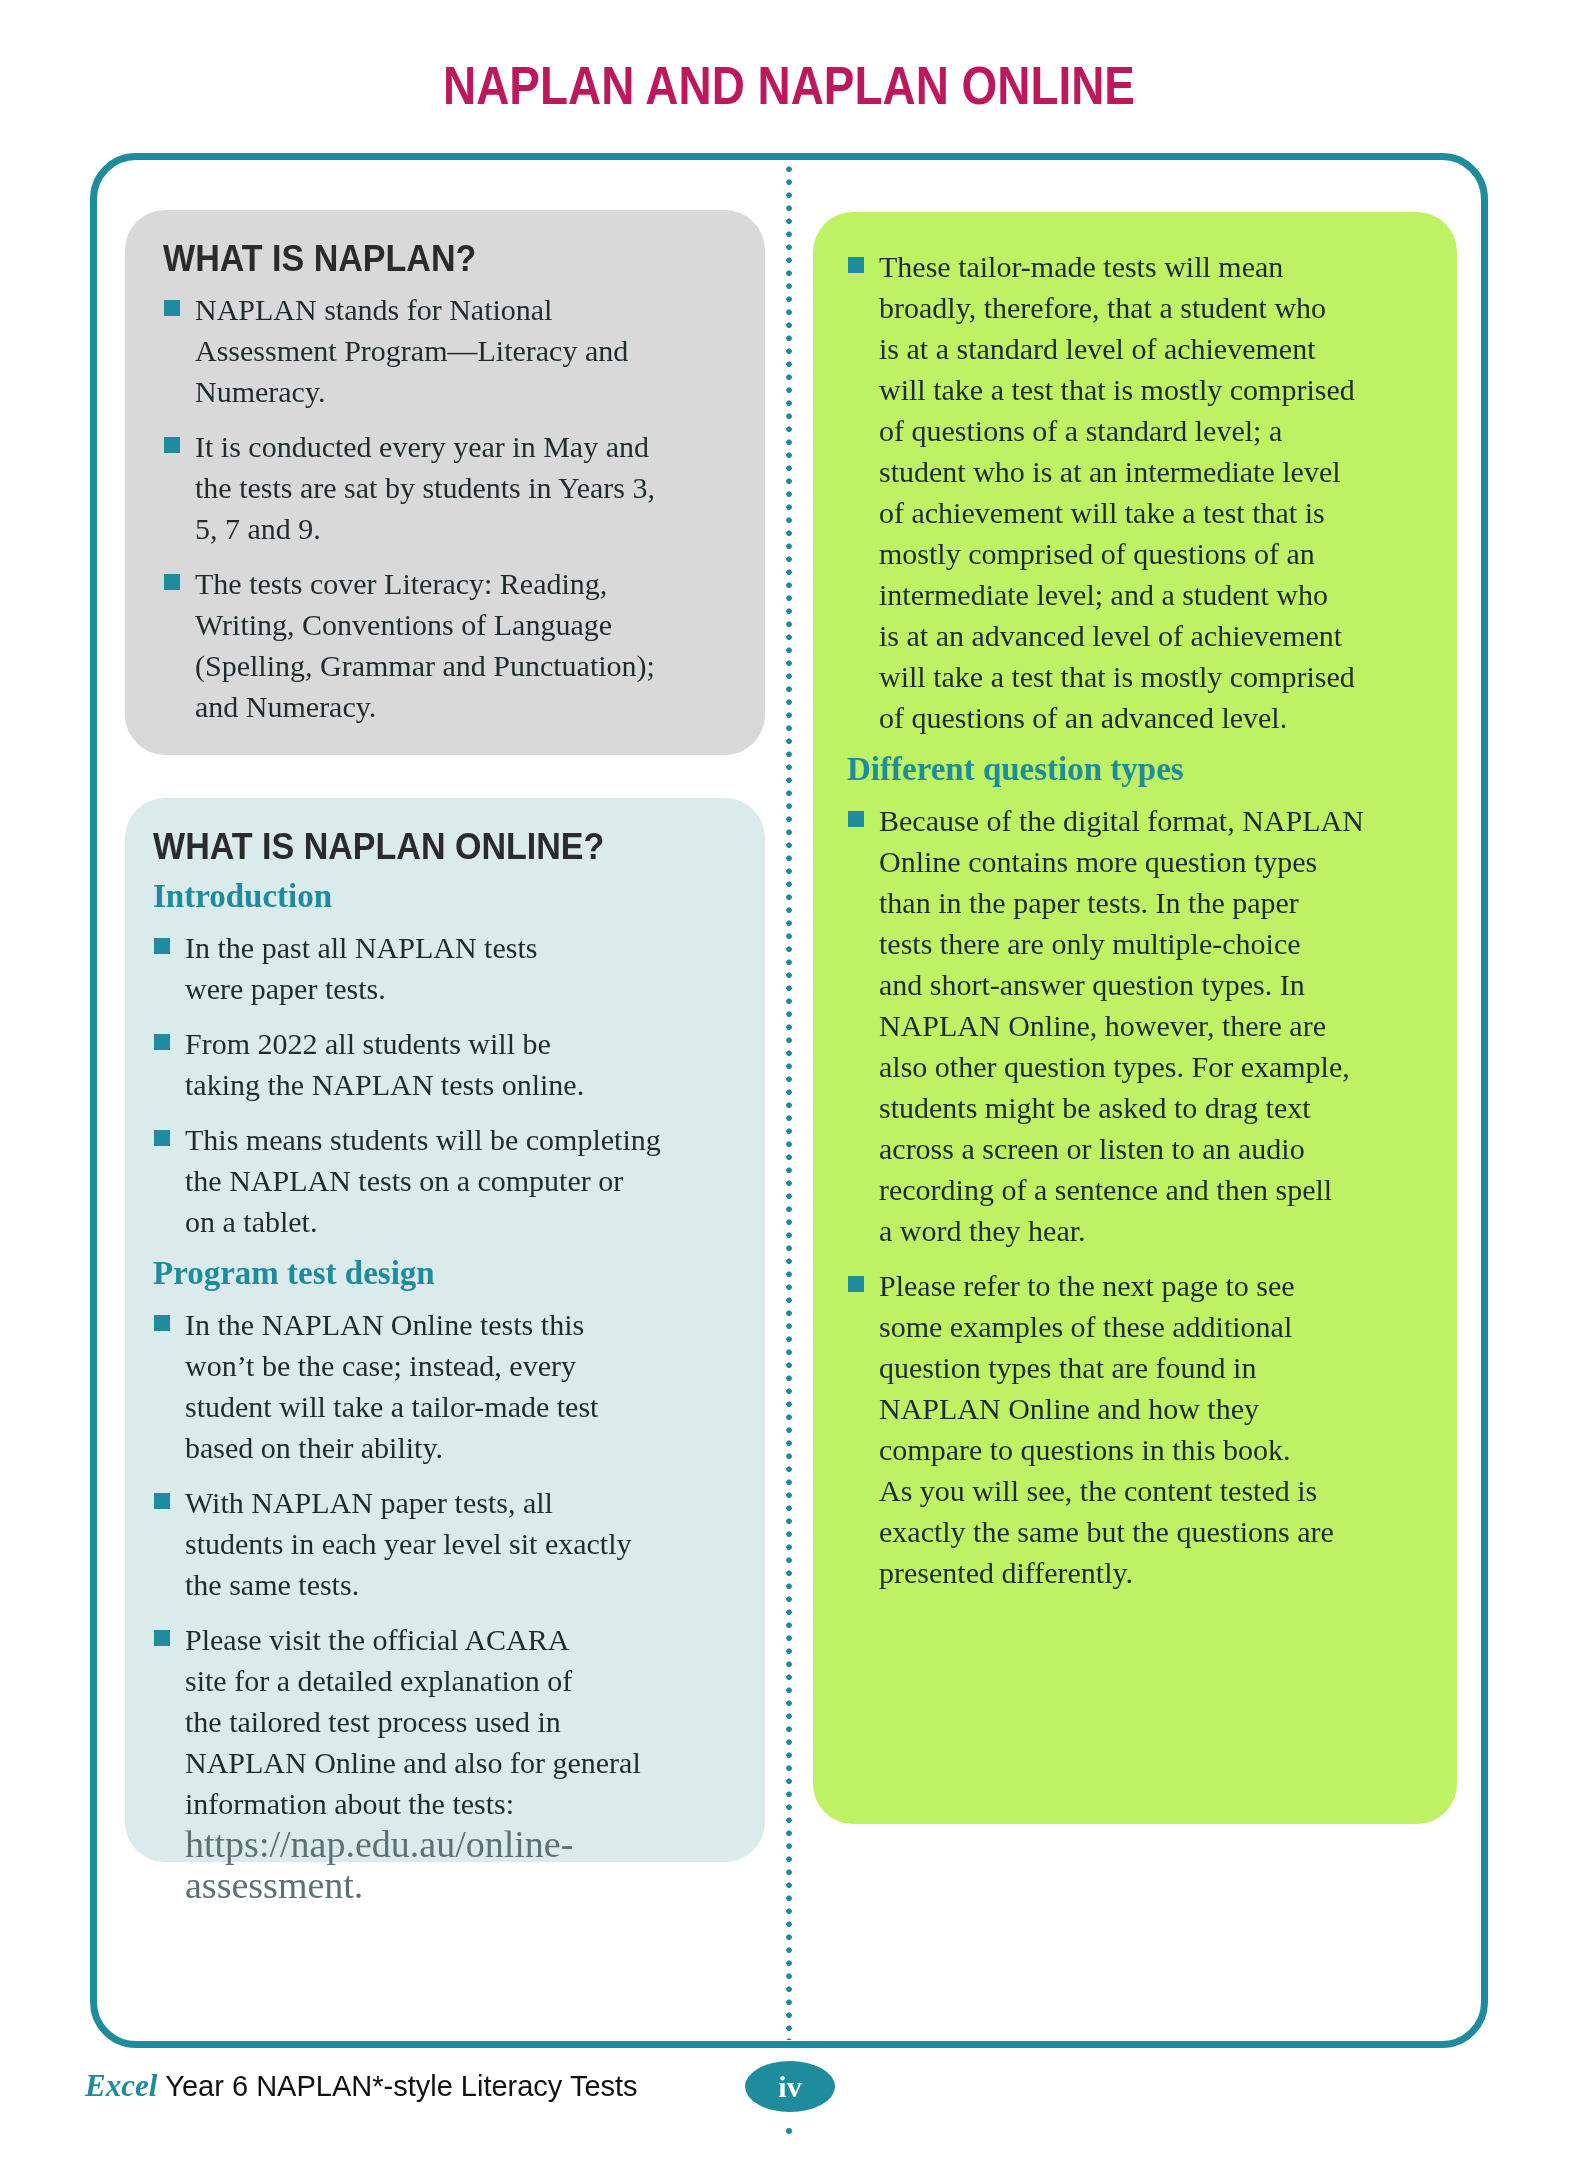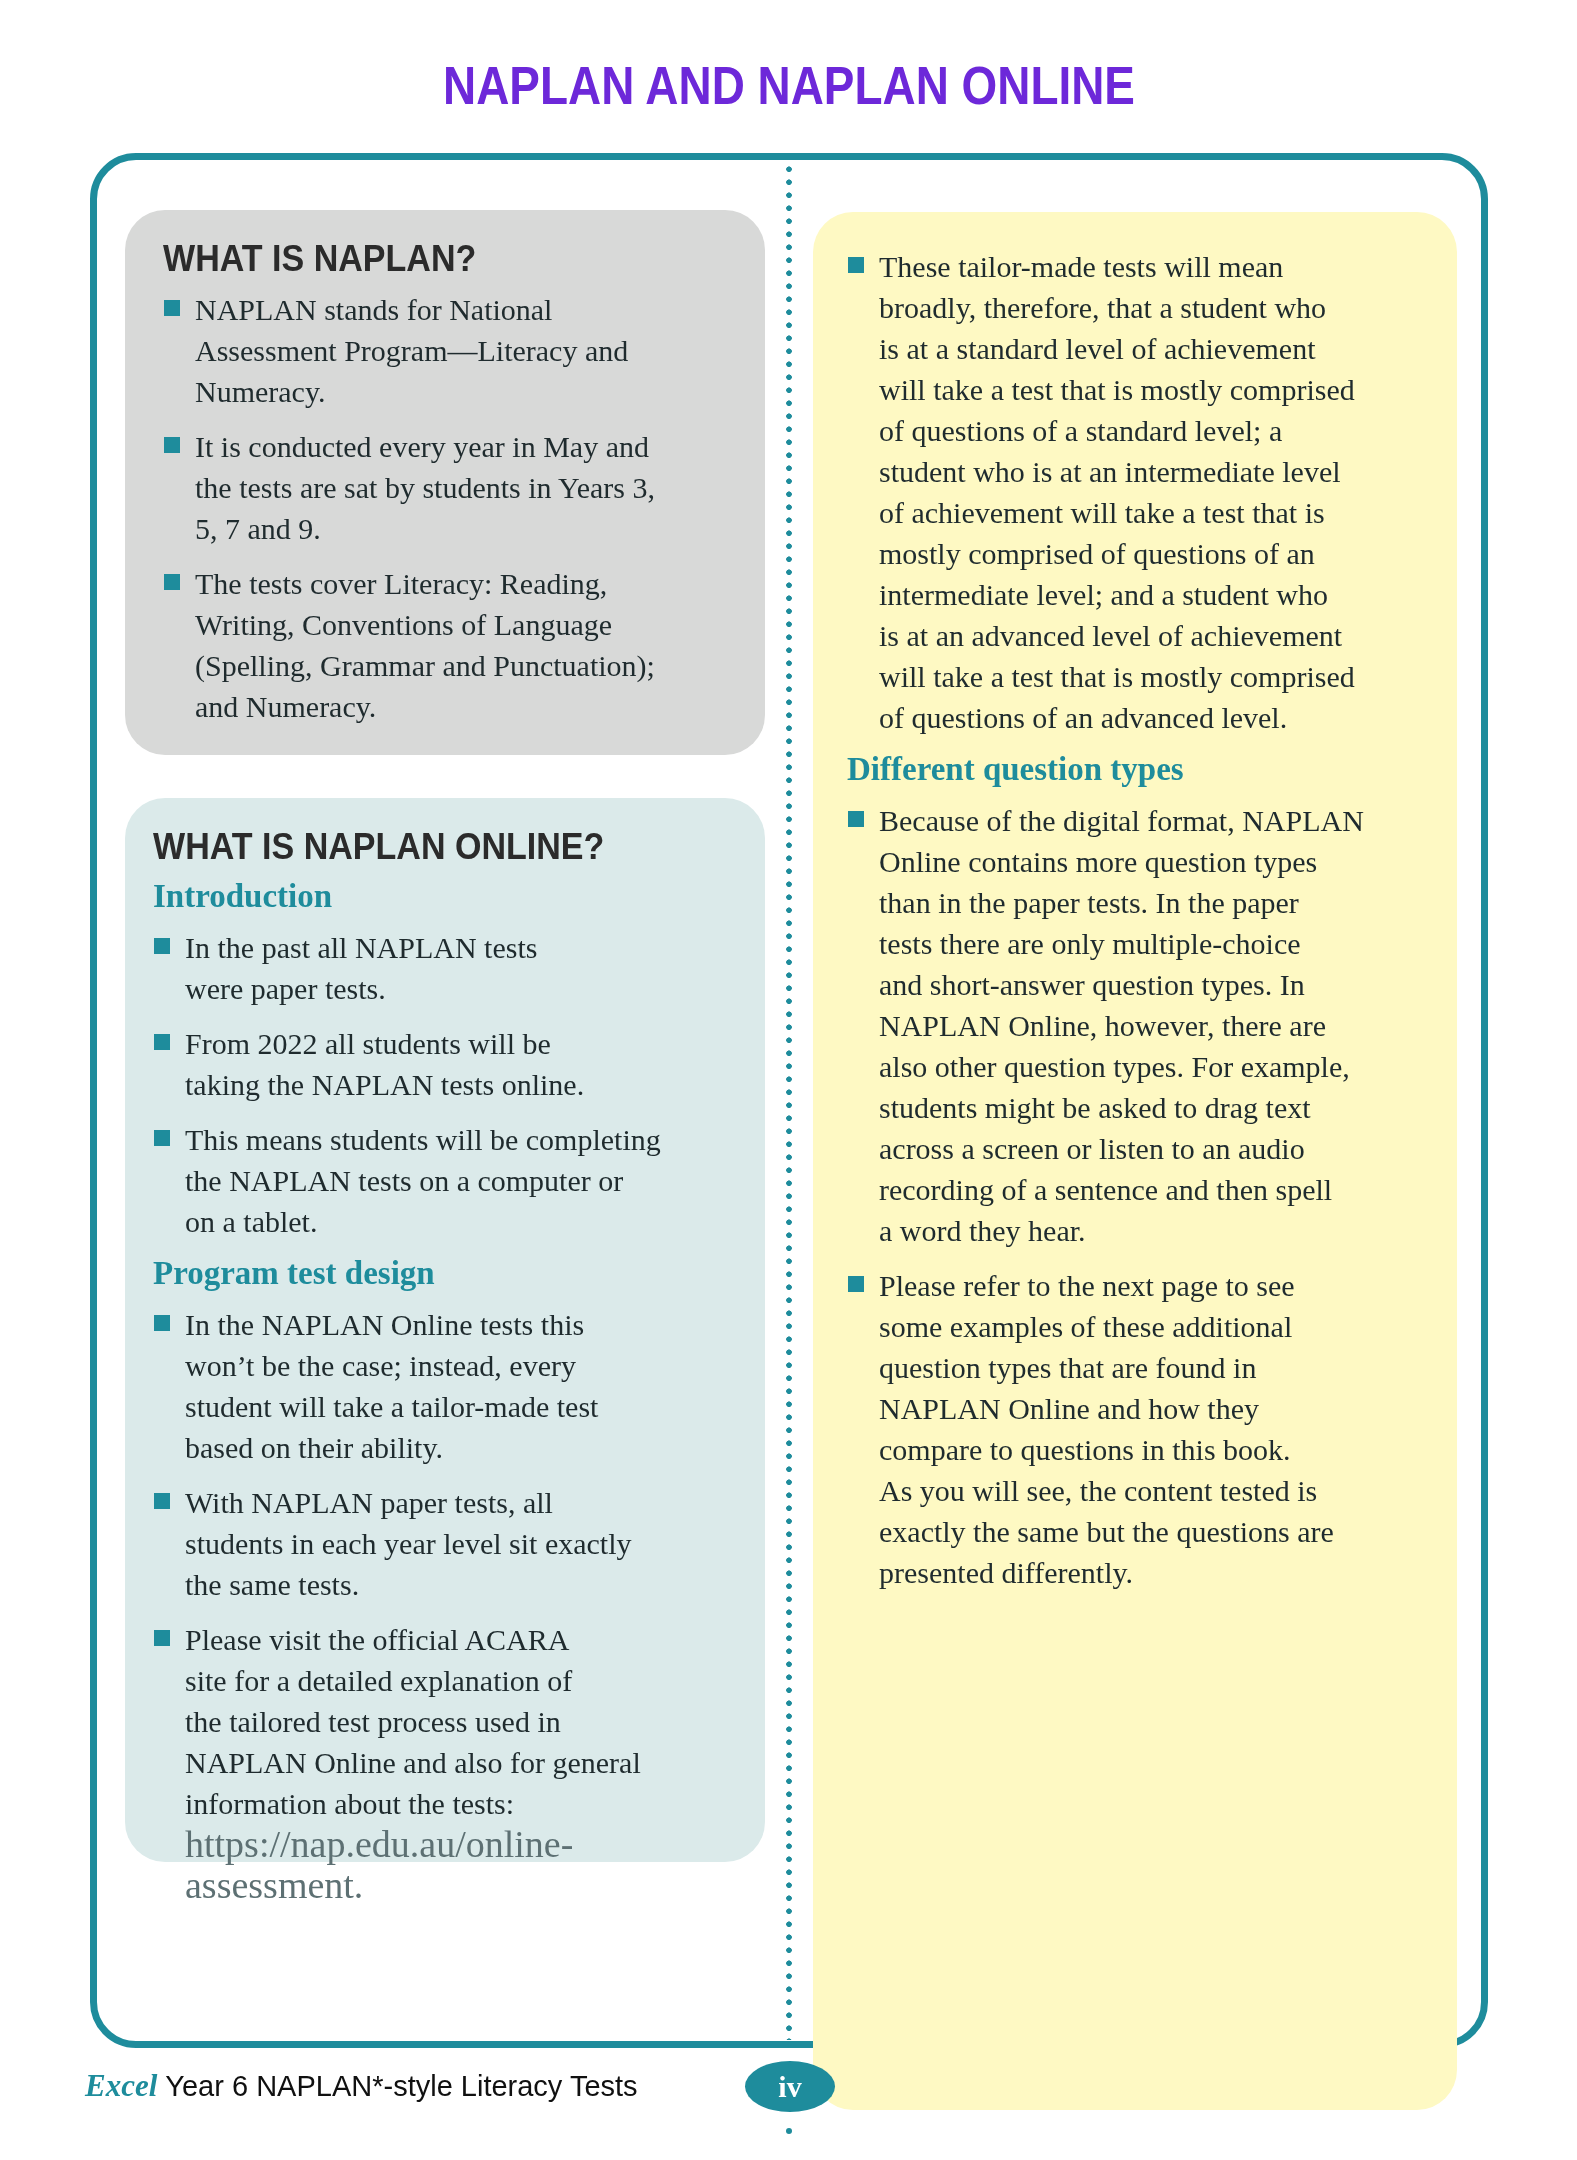--- a/index.html
+++ b/index.html
@@ -2,38 +2,38 @@
 <html><head>
 <meta charset="utf-8">
 <style>
   html,body{margin:0;padding:0;background:#ffffff;}
   .page{position:relative;width:1577px;height:2160px;background:#ffffff;overflow:hidden;
         font-family:"Liberation Serif",serif;}
 
   
   .title{position:absolute;left:90px;top:54px;width:1398px;text-align:center;margin:0;
          font-family:"Liberation Sans",sans-serif;font-weight:700;font-size:54px;
-         color:#6d28d9;letter-spacing:0px;}
+         color:#be185d;letter-spacing:0px;}
   .title .cond{display:inline-block;transform:scaleX(0.85);transform-origin:50% 50%;white-space:nowrap;}
 
   
   .sheet{position:absolute;left:90px;top:153px;width:1398px;height:1895px;box-sizing:border-box;
          border:7px solid #1e8c9c;border-radius:46px;}
 
   
   .divider{position:absolute;left:786px;top:166px;width:6px;height:1874px;
            background-image:radial-gradient(circle at 3px 3.2px,#1e8c9c 2.5px,rgba(0,0,0,0) 3.1px);
            background-size:6px 13px;background-repeat:repeat-y;}
   .dot-below{position:absolute;left:786px;top:2128px;width:6px;height:6px;border-radius:50%;background:#1e8c9c;}
 
   
   .box{position:absolute;box-sizing:border-box;border-radius:40px;}
   .box-gray{left:125px;top:210px;width:640px;height:545px;background:#d8d9d8;padding:28px 10px 22px 38px;}
   .box-teal-left{left:125px;top:798px;width:640px;height:1064px;background:#dbeaea;padding:28px 22px 22px 28px;}
-  .box-teal-right{left:813px;top:212px;width:644px;height:1898px;background:#fef9c3;padding:34px 14px 22px 34px;}
+  .box-teal-right{left:813px;top:212px;width:644px;height:1612px;background:#bef264;padding:34px 14px 22px 34px;}
 
   h2{margin:0 0 10px 0;font-family:"Liberation Sans",sans-serif;font-weight:700;
      font-size:37px;color:#2b2b2b;line-height:1.12;}
   h2 .cond{display:inline-block;transform:scaleX(0.92);transform-origin:0 50%;white-space:nowrap;}
 
   .sub{margin:12px 0 10px 0;font-family:"Liberation Serif",serif;font-weight:700;
        font-size:33px;color:#1e8c9c;line-height:1.2;}
   .sub.first{margin-top:2px;}
 
   .bullets{display:flex;flex-direction:column;gap:14px;}

